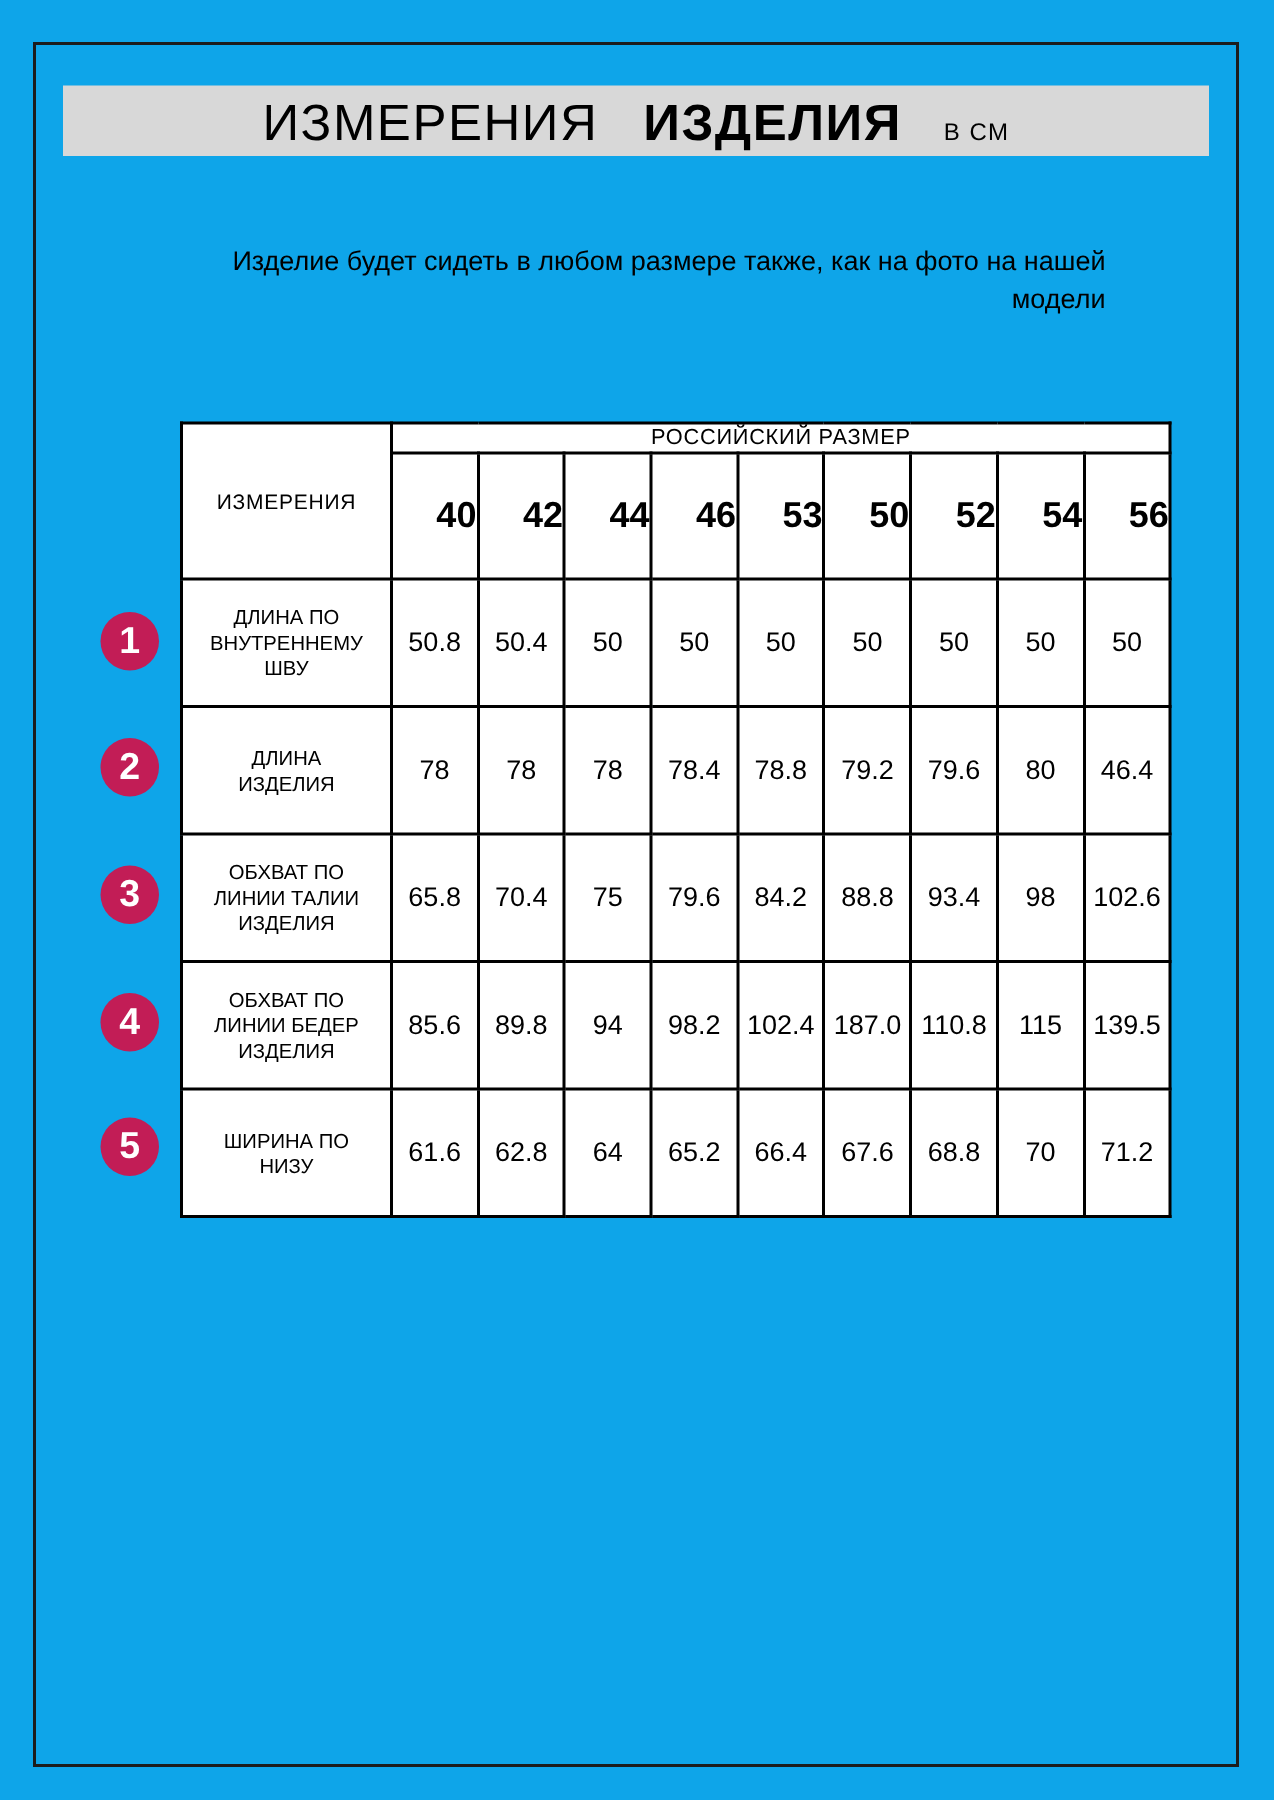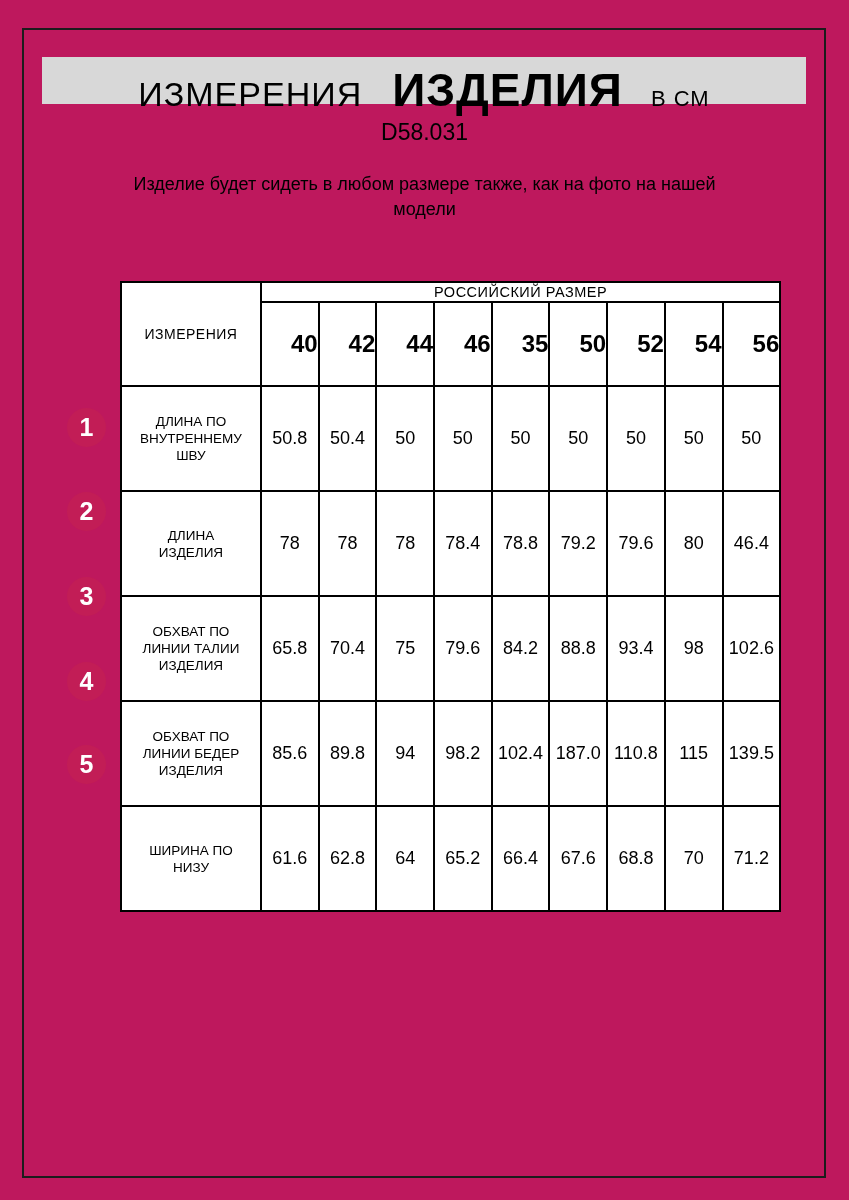--- a/index.html
+++ b/index.html
@@ -3,21 +3,21 @@
 <meta charset="utf-8">
 <style>
   * { margin: 0; padding: 0; box-sizing: border-box; }
   html, body { background: #ffffff; }
   body { font-family: "Liberation Sans", sans-serif; color: #000; }
 
   .sheet {
     position: relative;
     width: 849px;
     height: 1200px;
-    background: #be185d;
+    background: #0ea5e9;
     overflow: hidden;
   }
 
   .frame {
     position: absolute;
     left: 22px; top: 28px;
     width: 804px; height: 1150px;
     border: 2px solid #1c1c1c;
   }
 
@@ -25,36 +25,36 @@
     position: absolute;
     left: 42px; top: 57px;
     width: 764px; height: 47px;
     background: #d8d8d8;
     display: flex;
     align-items: baseline;
     justify-content: center;
     padding-top: 6px;
   }
   .banner .t-main   { font-size: 34px; font-weight: 400; letter-spacing: 1px; }
-  .banner .t-strong { font-size: 46px; font-weight: 700; letter-spacing: 1px; margin-left: 30px; }
-  .banner .t-unit   { font-size: 22px; font-weight: 400; letter-spacing: 1px; margin-left: 28px; }
+  .banner .t-strong { font-size: 34px; font-weight: 700; letter-spacing: 1px; margin-left: 30px; }
+  .banner .t-unit   { font-size: 16px; font-weight: 400; letter-spacing: 1px; margin-left: 28px; }
 
   .model-code {
     position: absolute;
     left: 0; right: 0; top: 119px;
     text-align: center;
     font-size: 23px;
   }
 
   .subtitle {
     position: absolute;
-    left: 0; right: 0; top: 172px;
+    left: 0; right: 0; top: 162px;
     margin: 0 auto;
     max-width: 625px;
-    text-align: center;
+    text-align: right;
     font-size: 18px;
     line-height: 25px;
   }
 
   table.size-table {
     position: absolute;
     left: 120px; top: 281px;
     border-collapse: collapse;
     table-layout: fixed;
   }
@@ -80,21 +80,21 @@
     padding-left: 29px;
   }
   .size-table .rowlabel {
     font-size: 13.5px;
     line-height: 17px;
     padding: 2px 18px;
     overflow-wrap: break-word;
     word-wrap: break-word;
   }
   .size-table .val {
-    height: 105px;
+    height: 85px;
     font-size: 18px;
   }
 
   .badge {
     position: absolute;
     left: 67px;
     width: 39px; height: 39px;
     border-radius: 50%;
     background: #c21d56;
     color: #ffffff;
@@ -123,21 +123,20 @@
 
 <div class="sheet">
   <div class="frame"></div>
 
   <div class="banner">
     <span class="t-main">ИЗМЕРЕНИЯ</span>
     <span class="t-strong">ИЗДЕЛИЯ</span>
     <span class="t-unit">В СМ</span>
   </div>
 
-  <div class="model-code">D58.031</div>
 
   <div class="subtitle">Изделие будет сидеть в любом размере также, как на фото на нашей модели</div>
 
   <div class="badge badge-1">1</div>
   <div class="badge badge-2">2</div>
   <div class="badge badge-3">3</div>
   <div class="badge badge-4">4</div>
   <div class="badge badge-5">5</div>
 
   <table class="size-table">
@@ -156,21 +155,21 @@
     <tbody>
       <tr>
         <td rowspan="2" class="corner">ИЗМЕРЕНИЯ</td>
         <td colspan="9" class="group">РОССИЙСКИЙ РАЗМЕР</td>
       </tr>
       <tr>
         <td class="size">40</td>
         <td class="size">42</td>
         <td class="size">44</td>
         <td class="size">46</td>
-        <td class="size">35</td>
+        <td class="size">53</td>
         <td class="size">50</td>
         <td class="size">52</td>
         <td class="size">54</td>
         <td class="size">56</td>
       </tr>
 
       <tr>
         <td class="rowlabel">ДЛИНА ПО ВНУТРЕННЕМУ ШВУ</td>
         <td class="val">50.8</td>
         <td class="val">50.4</td>

